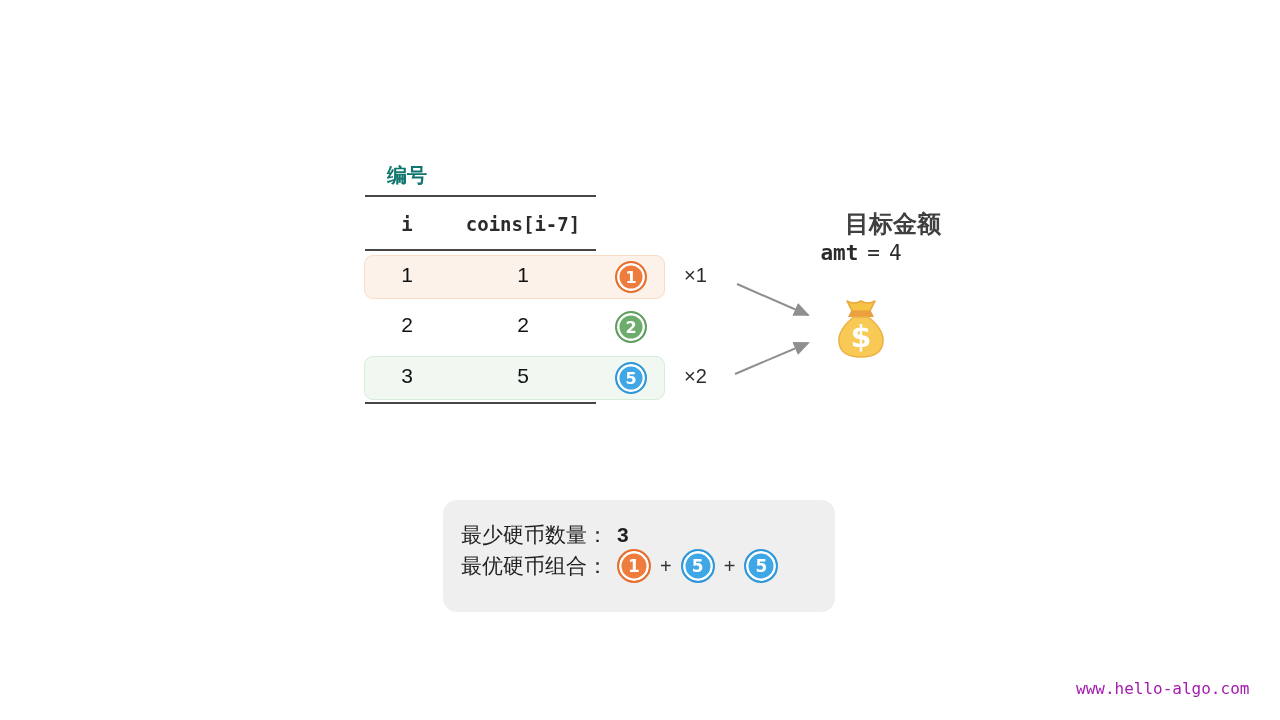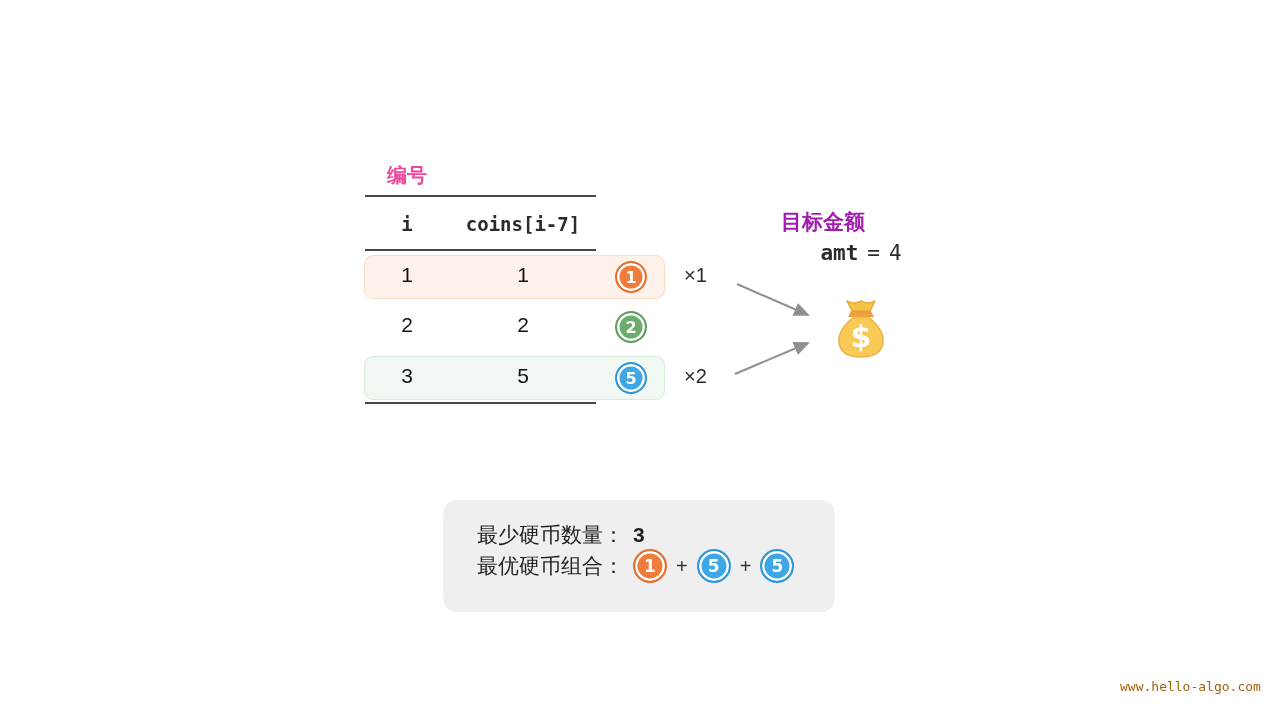--- a/index.html
+++ b/index.html
@@ -5,21 +5,21 @@
   * { margin:0; padding:0; box-sizing:border-box; }
   html,body { width:1280px; height:720px; }
   body { background:#ffffff; font-family:"Liberation Sans","DejaVu Sans",sans-serif; color:#1f1f1f; }
   .canvas { position:relative; width:1280px; height:720px; background:#ffffff; overflow:hidden; }
   .abs { position:absolute; }
   .mono { font-family:"DejaVu Sans Mono","Liberation Mono",monospace; }
 
   
   .col1 { left:364px; width:86px; text-align:center; }
   .col2 { left:450px; width:146px; text-align:center; }
-  .hdr  { color:#ec4899; font-weight:bold; font-size:20px; }
+  .hdr  { color:#0f766e; font-weight:bold; font-size:20px; }
   .sub  { color:#2b2b2b; font-weight:bold; font-size:19px; }
   .num  { color:#111111; font-size:21px; }
 
   .tline { height:2px; background:#474747; left:365px; width:231px; }
 
   .rowhl { left:364px; width:301px; height:44px; border-radius:9px; }
   .hl-orange { background:#fdf2e9; border:1px solid #f7ddc8; }
   .hl-green  { background:#f1f8f1; border:1px solid #d9ebd9; }
 
   
@@ -27,32 +27,32 @@
           justify-content:center; color:#fff; font-weight:bold; font-size:16px;
           box-shadow: inset 0 0 0 2.5px #ffffff; flex:0 0 auto;
           font-family:"DejaVu Sans","Liberation Sans",sans-serif; }
   .coin.orange { background:#ee7d3d; border:2px solid #e56f2e; }
   .coin.green  { background:#6cac6c; border:2px solid #5f9e5f; }
   .coin.blue   { background:#3fa7e6; border:2px solid #2f97d8; }
   .coin.lg { width:34px; height:34px; font-size:17px; }
 
   .mult { font-size:20px; color:#2b2b2b; width:44px; text-align:left; }
 
-  .target-title { color:#a21caf; font-weight:bold; font-size:21px; text-align:left; }
+  .target-title { color:#404040; font-weight:bold; font-size:24px; text-align:right; }
   .formula { display:flex; align-items:center; justify-content:center; gap:9px;
              font-size:21px; color:#2b2b2b; }
   .formula .var { font-weight:bold; }
 
   
   .result-box { left:443px; top:500px; width:392px; height:112px; border-radius:14px; background:#efeff0; }
-  .result-line { display:flex; align-items:center; gap:9px; font-size:21px; color:#1f1f1f;margin-left:16px; }
+  .result-line { display:flex; align-items:center; gap:9px; font-size:21px; color:#1f1f1f; }
   .result-line .strong { font-weight:bold; }
   .plus { font-size:20px; color:#333; }
 
-  .watermark { color:#a16207; font-size:13px;margin-left:44px; }
+  .watermark { color:#a21caf; font-size:16px; }
 </style>
 </head>
 <body>
 
 <div class="canvas">
 
   <div class="abs rowhl hl-orange" style="top:255px"></div>
   <div class="abs rowhl hl-green" style="top:356px"></div>
 
   <div class="abs col1 hdr" style="top:162px">编号</div>

